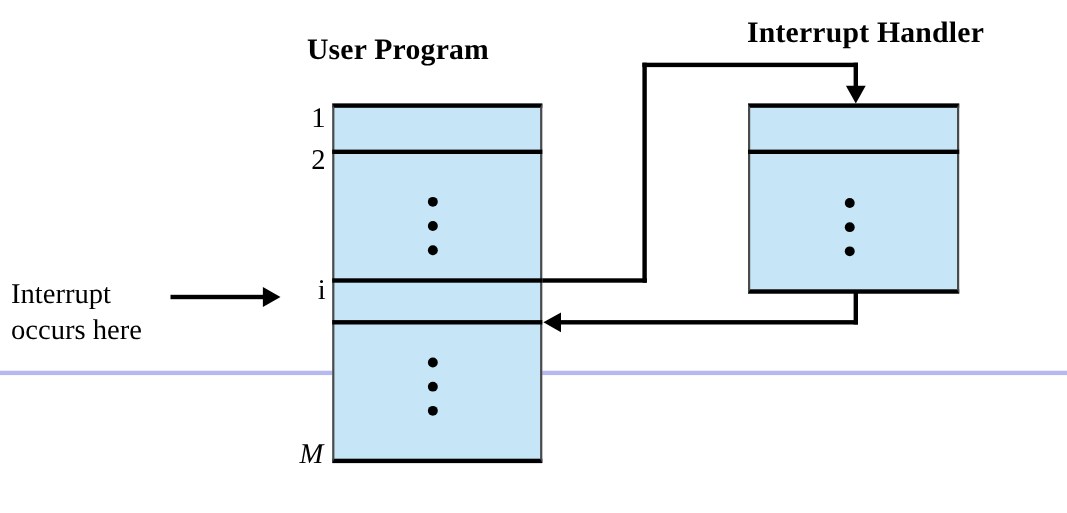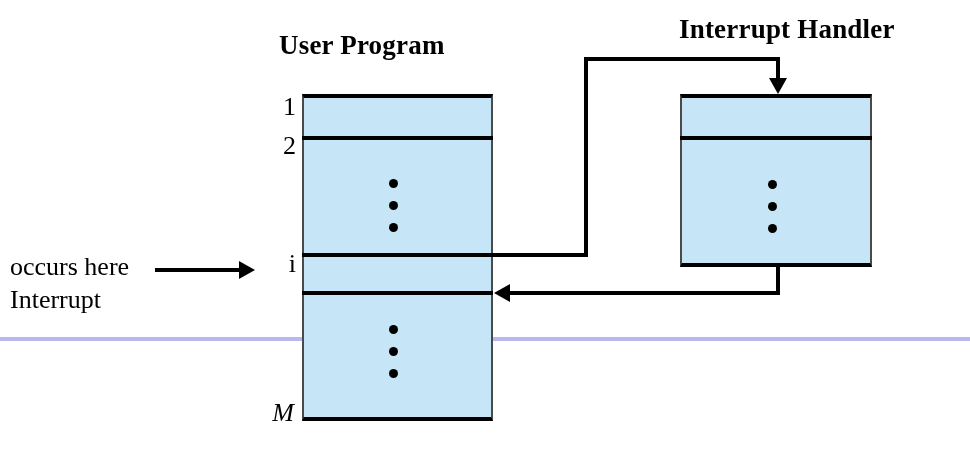--- a/index.html
+++ b/index.html
@@ -187,22 +187,22 @@
   <div class="line-label" id="label-1">1</div>
 
   <div class="line-label" id="label-2">2</div>
 
   <div class="line-label" id="label-i">i</div>
 
 
   <div class="line-label italic" id="label-m">M</div>
 
   <div id="caption-interrupt">
+    <div>Interrupt</div>
     <div>occurs here</div>
-    <div>Interrupt</div>
   </div>
 
   <div class="seg h" style="left:155px; top:268px; width:86px;"></div>
   <div class="arrowhead right" style="left:239px; top:261px;"></div>
 
   <div class="seg h" style="left:493px; top:253px; width:95px;"></div>
   <div class="seg v" style="left:584px; top:57px; height:200px;"></div>
   <div class="seg h" style="left:584px; top:57px; width:196px;"></div>
   <div class="seg v" style="left:776px; top:57px; height:27px;"></div>
   <div class="arrowhead down" style="left:769px; top:78px;"></div>

